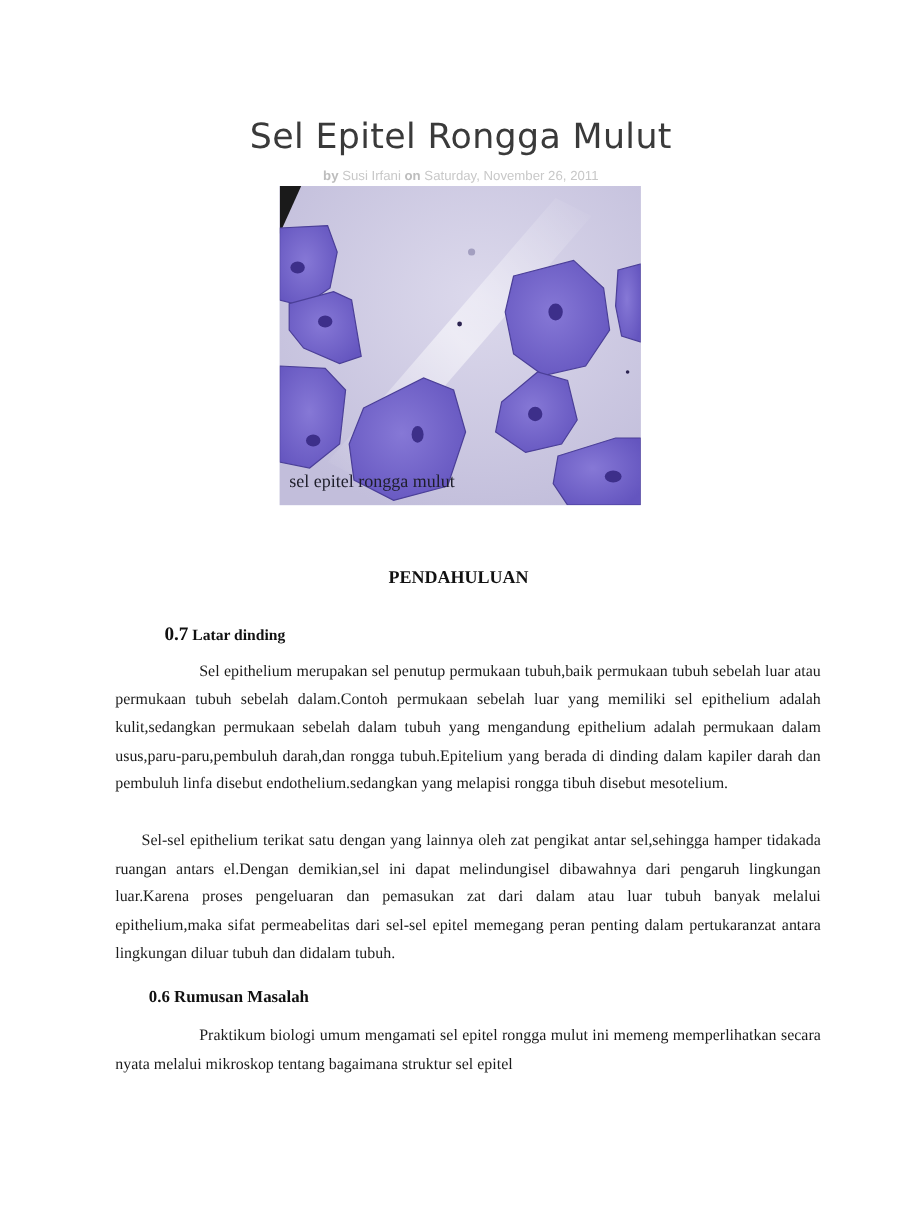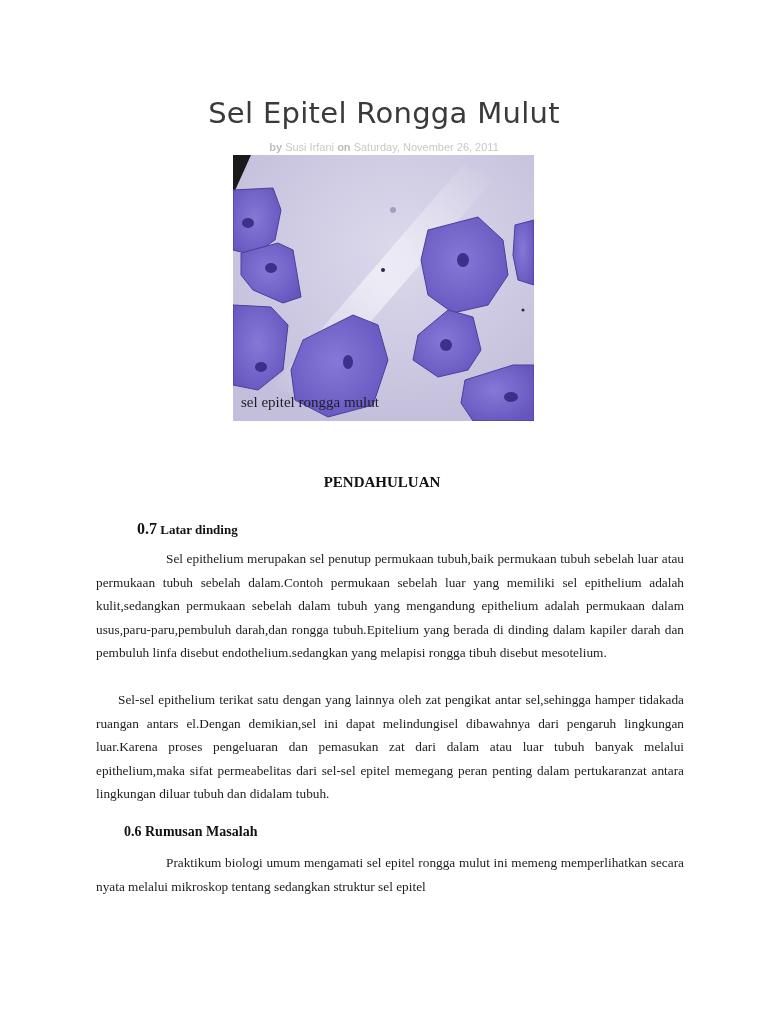--- a/index.html
+++ b/index.html
@@ -163,15 +163,15 @@
   </div>
 
   <p class="para p1">Sel epithelium merupakan sel penutup permukaan tubuh,baik permukaan tubuh sebelah luar atau permukaan tubuh sebelah dalam.Contoh permukaan sebelah luar yang memiliki sel epithelium adalah kulit,sedangkan permukaan sebelah dalam tubuh yang mengandung epithelium adalah permukaan dalam usus,paru-paru,pembuluh darah,dan rongga tubuh.Epitelium yang berada di dinding dalam kapiler darah dan pembuluh linfa disebut endothelium.sedangkan yang melapisi rongga tibuh disebut mesotelium.</p>
   <p class="para p2">Sel-sel epithelium terikat satu dengan yang lainnya oleh zat pengikat antar sel,sehingga hamper tidakada ruangan antars el.Dengan demikian,sel ini dapat melindungisel dibawahnya dari pengaruh lingkungan luar.Karena proses pengeluaran dan pemasukan zat dari dalam atau luar tubuh banyak melalui epithelium,maka sifat permeabelitas dari sel-sel epitel memegang peran penting dalam pertukaranzat antara lingkungan diluar tubuh dan didalam tubuh.</p>
 
   <div class="section-title s12">
     <span>0.6</span>
     <span>Rumusan Masalah</span>
   </div>
 
-  <p class="para p3">Praktikum biologi umum mengamati sel epitel rongga mulut ini memeng memperlihatkan secara nyata melalui mikroskop tentang sedangkan struktur sel epitel</p>
+  <p class="para p3">Praktikum biologi umum mengamati sel epitel rongga mulut ini memeng memperlihatkan secara nyata melalui mikroskop tentang bagaimana struktur sel epitel</p>
 
 </div>
 
 </body></html>

